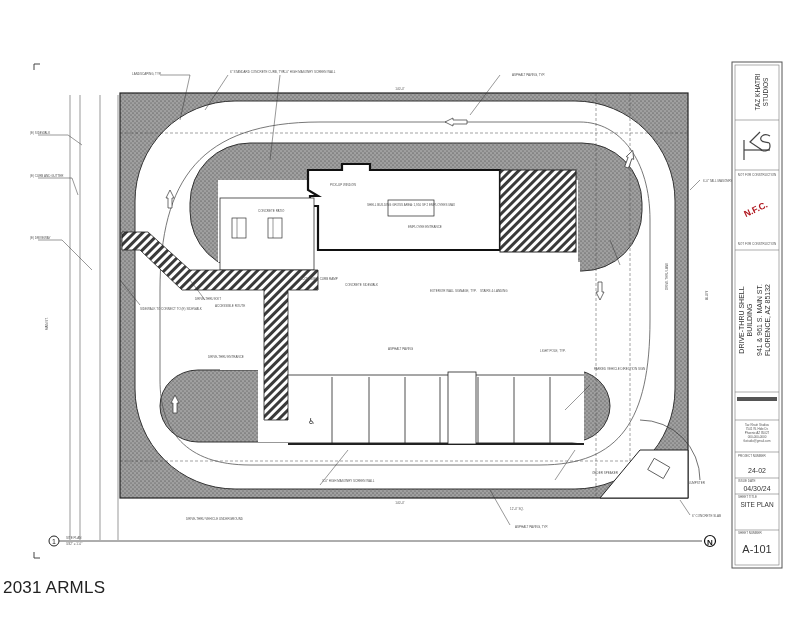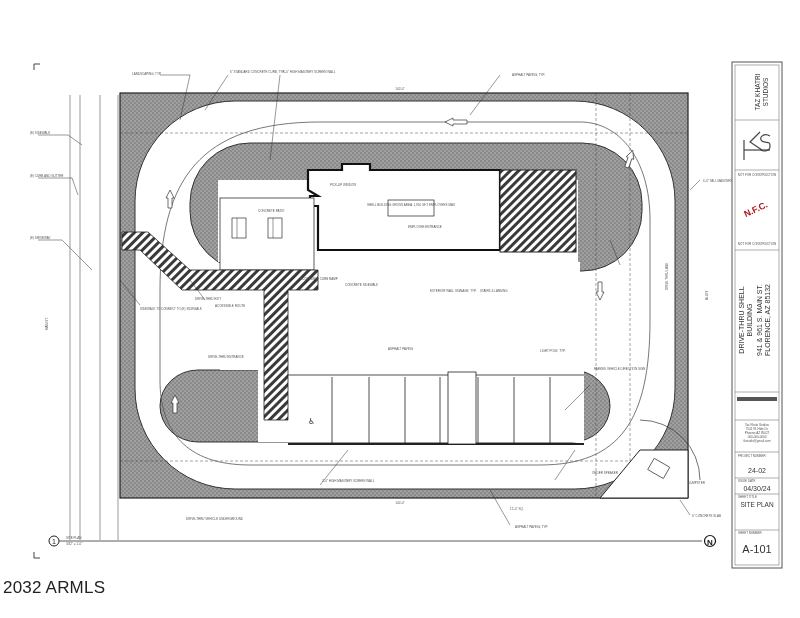--- a/index.html
+++ b/index.html
@@ -213,13 +213,13 @@
     <text class="tb-text" font-size="7" x="757" y="491" text-anchor="middle">04/30/24</text>
 
     <text class="tiny" x="738" y="498" font-size="2.6">SHEET TITLE</text>
     <text class="tb-text" font-size="6.5" x="757" y="507" text-anchor="middle">SITE PLAN</text>
 
     <text class="tiny" x="738" y="534" font-size="2.6">SHEET NUMBER</text>
     <text class="tb-text" font-size="11" x="757" y="553" text-anchor="middle">A-101</text>
   </g>
 </svg>
 
-<div class="watermark">2032 ARMLS</div>
+<div class="watermark">2031 ARMLS</div>
 
 </body></html>

